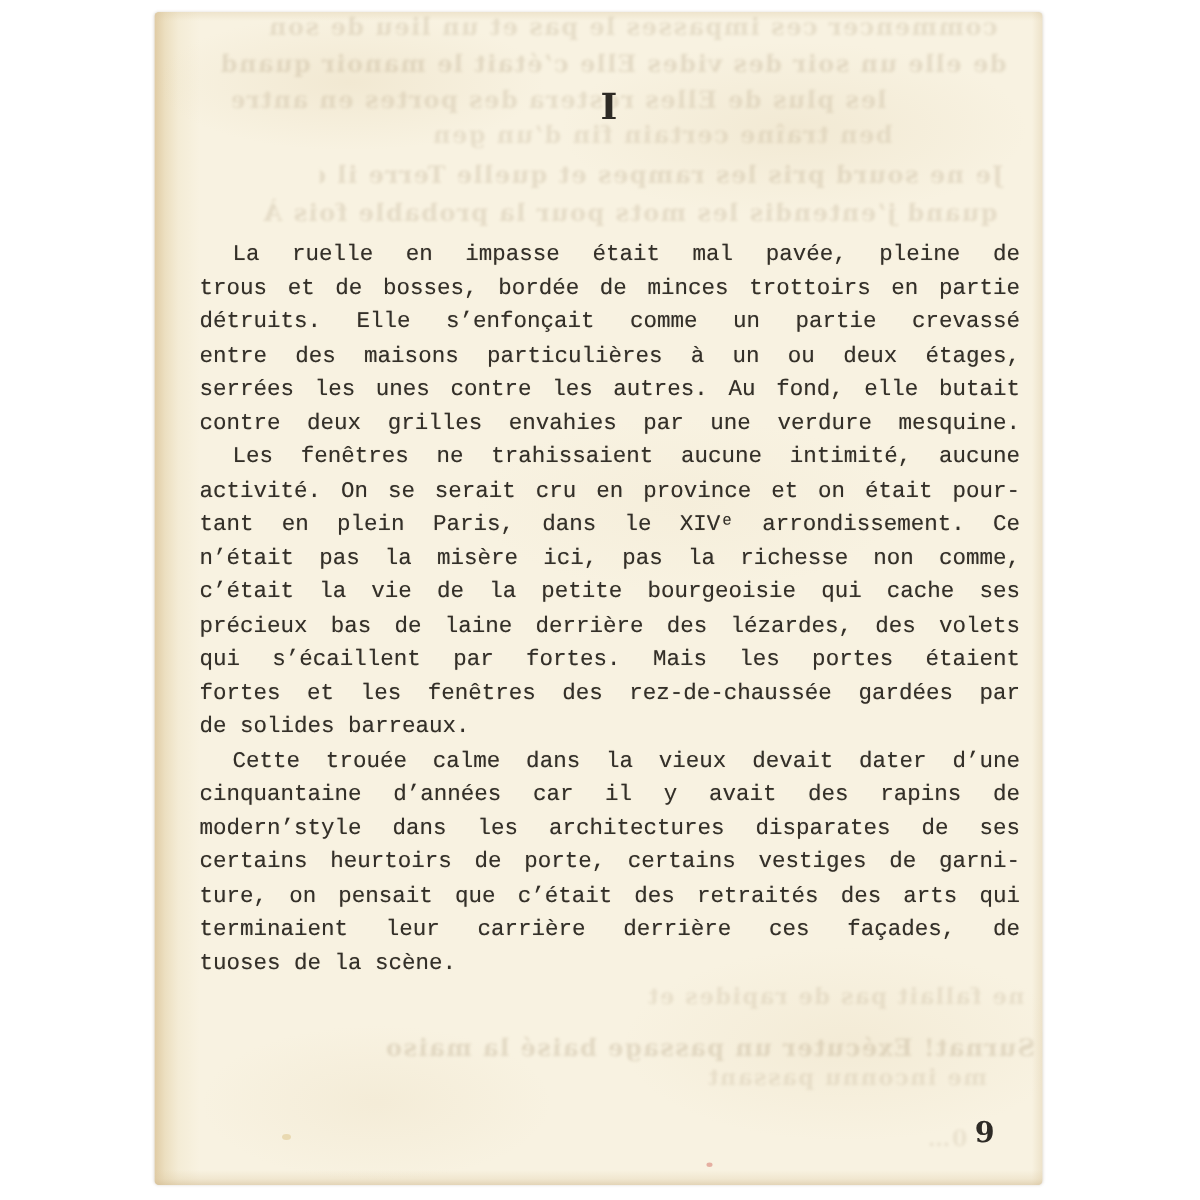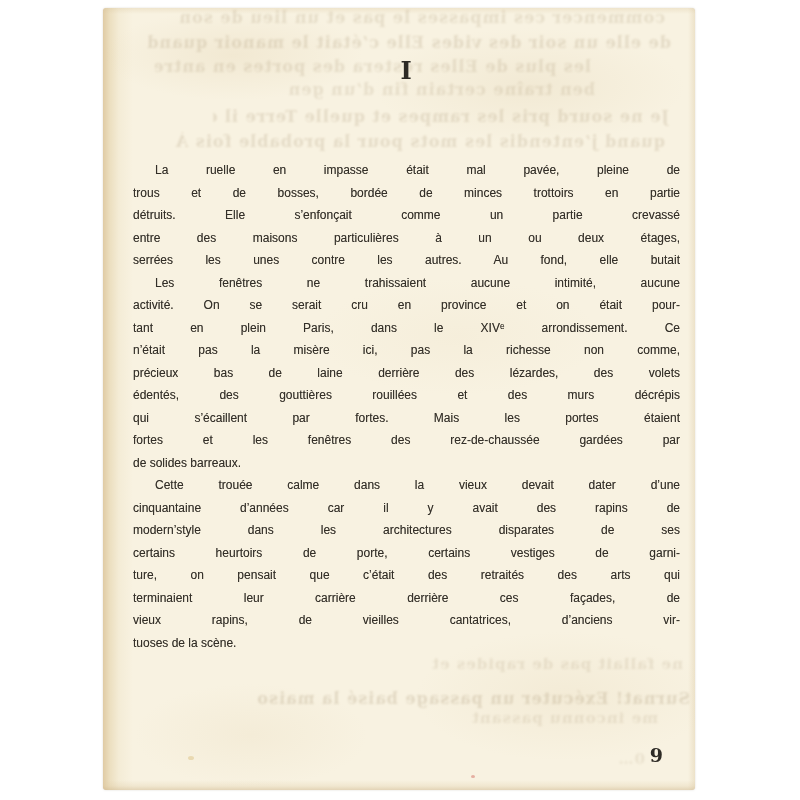--- a/index.html
+++ b/index.html
@@ -53,22 +53,22 @@
     font-weight: 700;
     font-size: 24px;
     line-height: 28px;
     color: #2d2a25;
     letter-spacing: 1px;
   }
   .text-block {
     position: absolute;
     z-index: 2;
     left: 30px; top: 151px; width: 547px;
-    font-family: Liberation Sans, sans-serif;
-    font-size: 12px;
+    font-family: Liberation Mono, monospace;
+    font-size: 15px;
     color: #332f28;
     text-shadow: 0 0 0.5px rgba(51,47,40,.45);
   }
   .line {
     height: 22.5px;
     line-height: 22.5px;
     text-align: justify;
     text-align-last: justify;
     overflow: hidden;
   }
@@ -111,34 +111,34 @@
     <div class="speck s2"></div>
 
     <div class="chapter">I</div>
 
     <div class="text-block" id="text-block">
         <div class="line para-first">La ruelle en impasse était mal pavée, pleine de</div>
         <div class="line">trous et de bosses, bordée de minces trottoirs en partie</div>
         <div class="line">détruits. Elle s’enfonçait comme un partie crevassé</div>
         <div class="line">entre des maisons particulières à un ou deux étages,</div>
         <div class="line">serrées les unes contre les autres. Au fond, elle butait</div>
+        <div class="line">contre deux grilles envahies par une verdure mesquine.</div>
         <div class="line para-first">Les fenêtres ne trahissaient aucune intimité, aucune</div>
         <div class="line">activité. On se serait cru en province et on était pour-</div>
         <div class="line">tant en plein Paris, dans le XIVᵉ arrondissement. Ce</div>
         <div class="line">n’était pas la misère ici, pas la richesse non comme,</div>
+        <div class="line">c’était la vie de la petite bourgeoisie qui cache ses</div>
         <div class="line">précieux bas de laine derrière des lézardes, des volets</div>
-        <div class="line">édentés, des gouttières rouillées et des murs décrépis</div>
         <div class="line">qui s’écaillent par fortes. Mais les portes étaient</div>
         <div class="line">fortes et les fenêtres des rez-de-chaussée gardées par</div>
         <div class="line para-end">de solides barreaux.</div>
         <div class="line para-first">Cette trouée calme dans la vieux devait dater d’une</div>
         <div class="line">cinquantaine d’années car il y avait des rapins de</div>
         <div class="line">modern’style dans les architectures disparates de ses</div>
         <div class="line">certains heurtoirs de porte, certains vestiges de garni-</div>
         <div class="line">ture, on pensait que c’était des retraités des arts qui</div>
         <div class="line">terminaient leur carrière derrière ces façades, de</div>
-        <div class="line">vieux rapins, de vieilles cantatrices, d’anciens vir-</div>
         <div class="line para-end">tuoses de la scène.</div>
       </div>
 
     <div class="page-number">9</div>
   </div>
 </div>
 
 </body></html>

